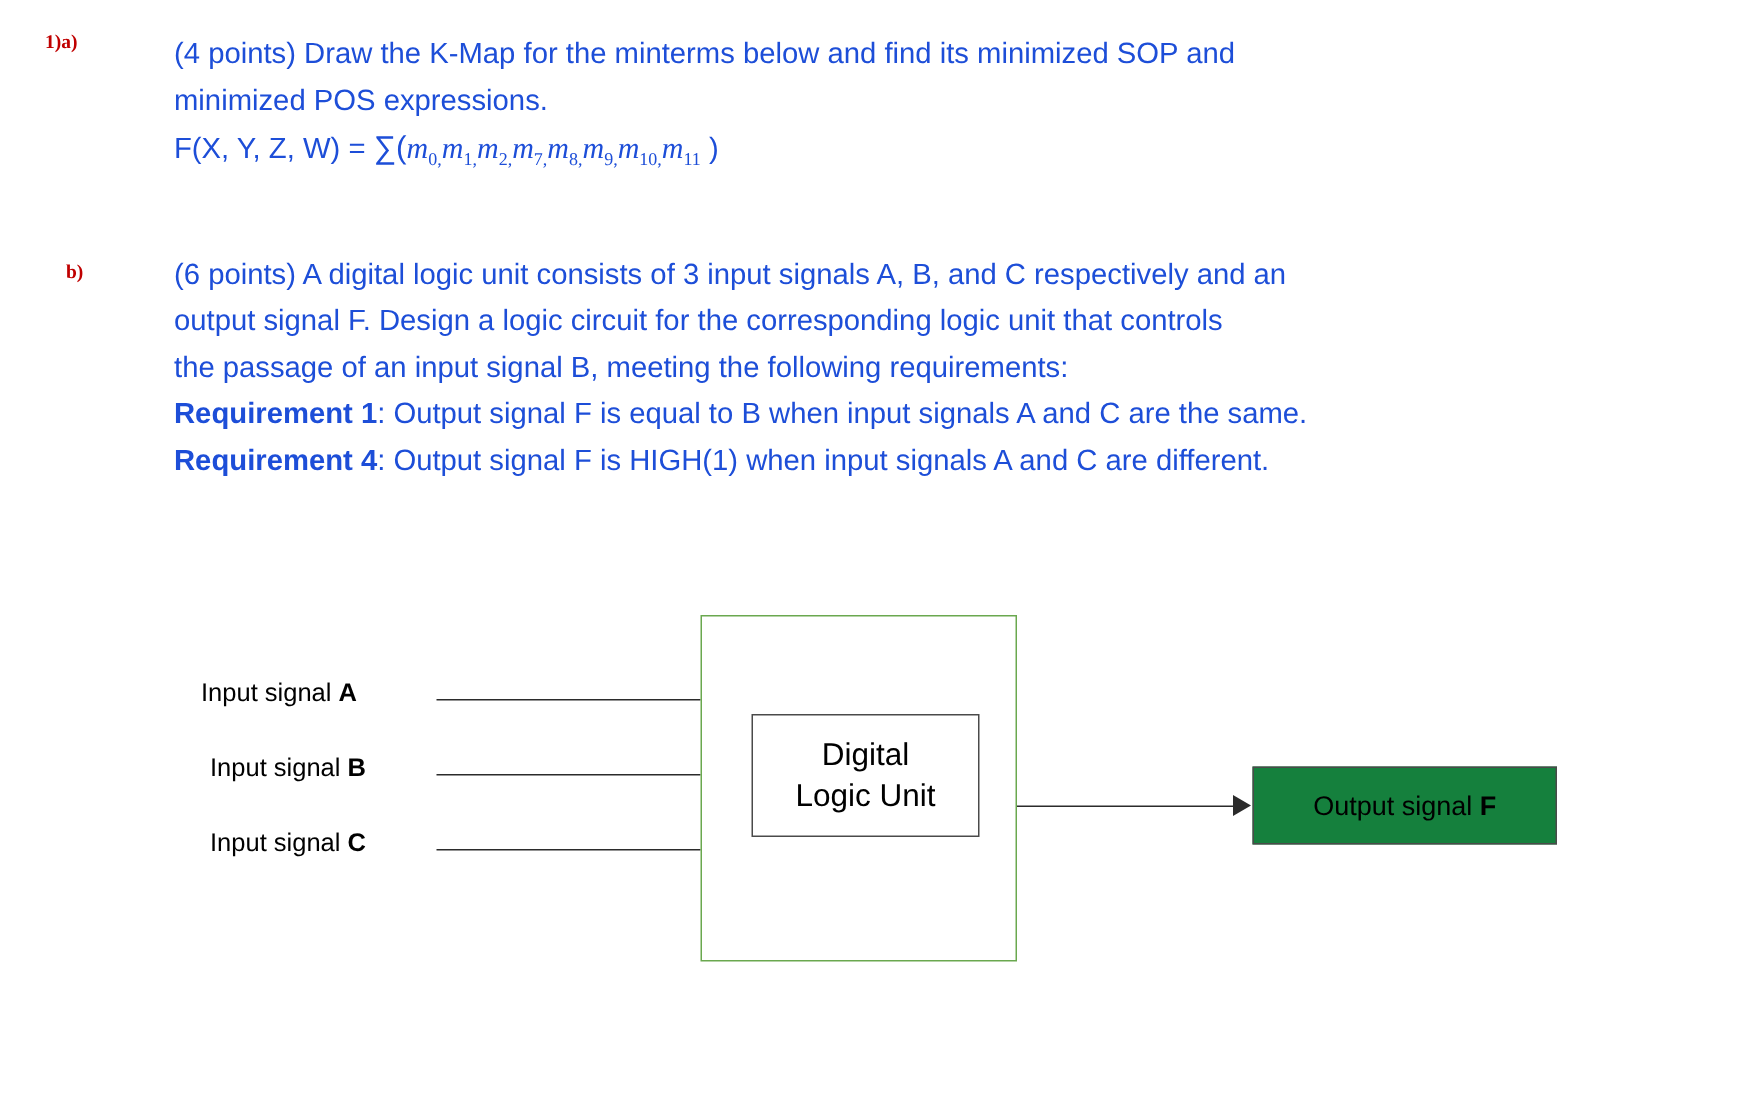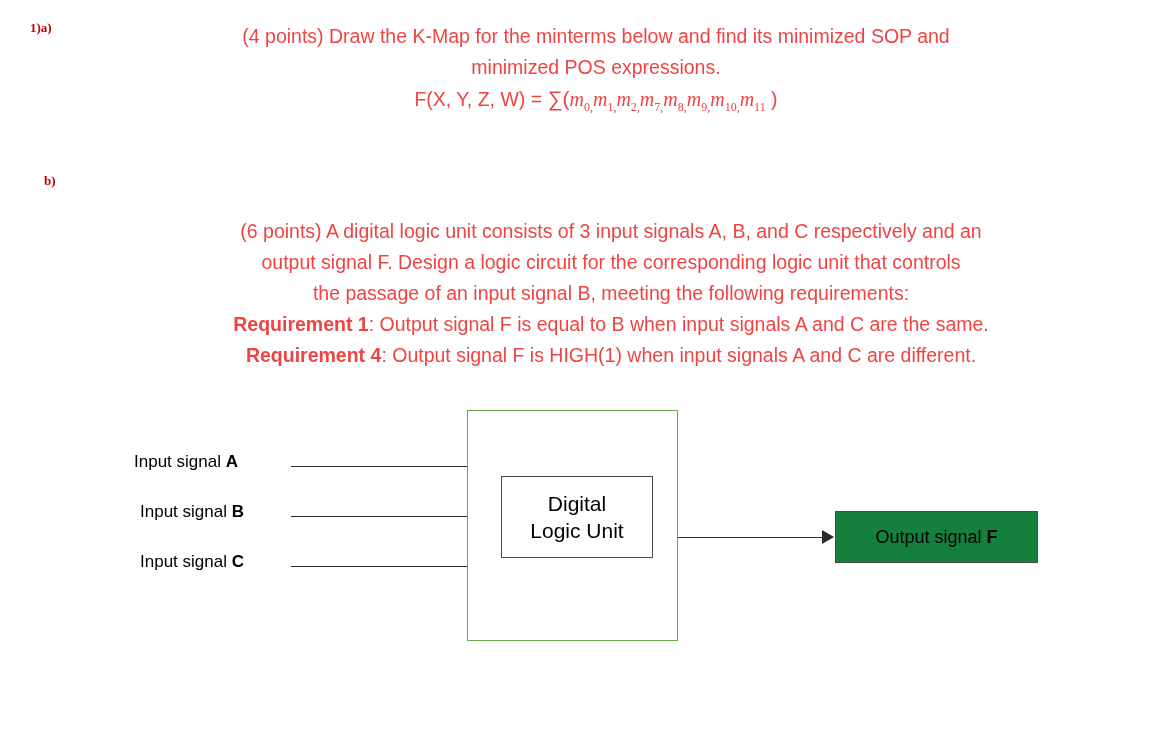--- a/index.html
+++ b/index.html
@@ -30,25 +30,24 @@
     font-size: 13px;
   }
   .marker-a { left: 30px; top: 20px; }
   .marker-b { left: 44px; top: 173px; }
 
   
   .block {
     position: absolute;
     font-size: 19.5px;
     line-height: 31px;
-    color: #ef4444;
-    text-align: center;
+    color: #1d4ed8;
   }
   .block-a { left: 116px; top: 21px; width: 960px; }
-  .block-b { left: 116px; top: 168px; width: 990px; margin-top: 48px; }
+  .block-b { left: 116px; top: 168px; width: 990px; }
 
   .line { white-space: nowrap; }
   .bold { font-weight: bold; }
 
   .formula {
     font-size: 19.5px;
     white-space: nowrap;
   }
   .mi {
     font-family: "Liberation Serif", serif;

